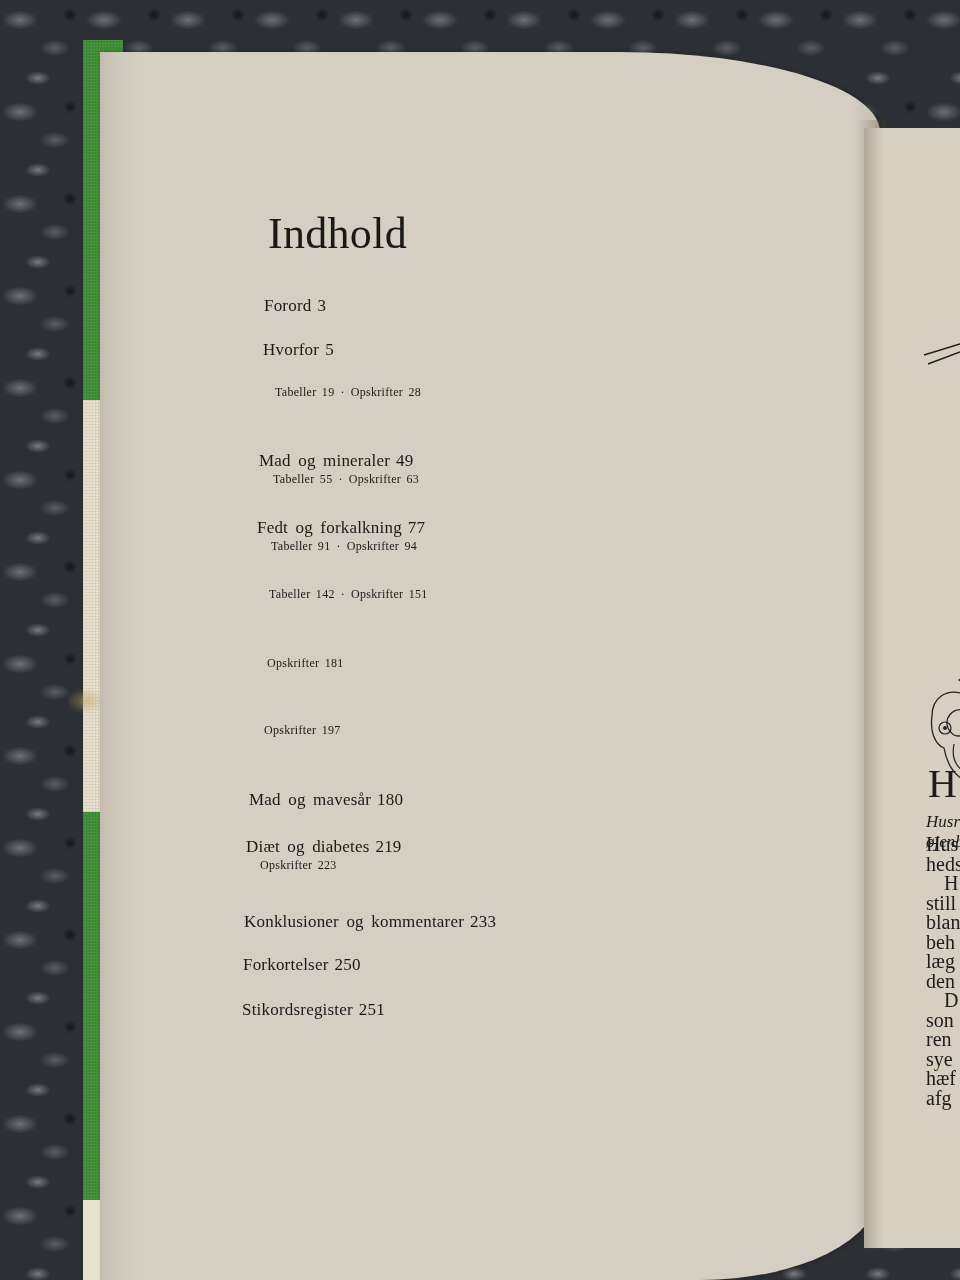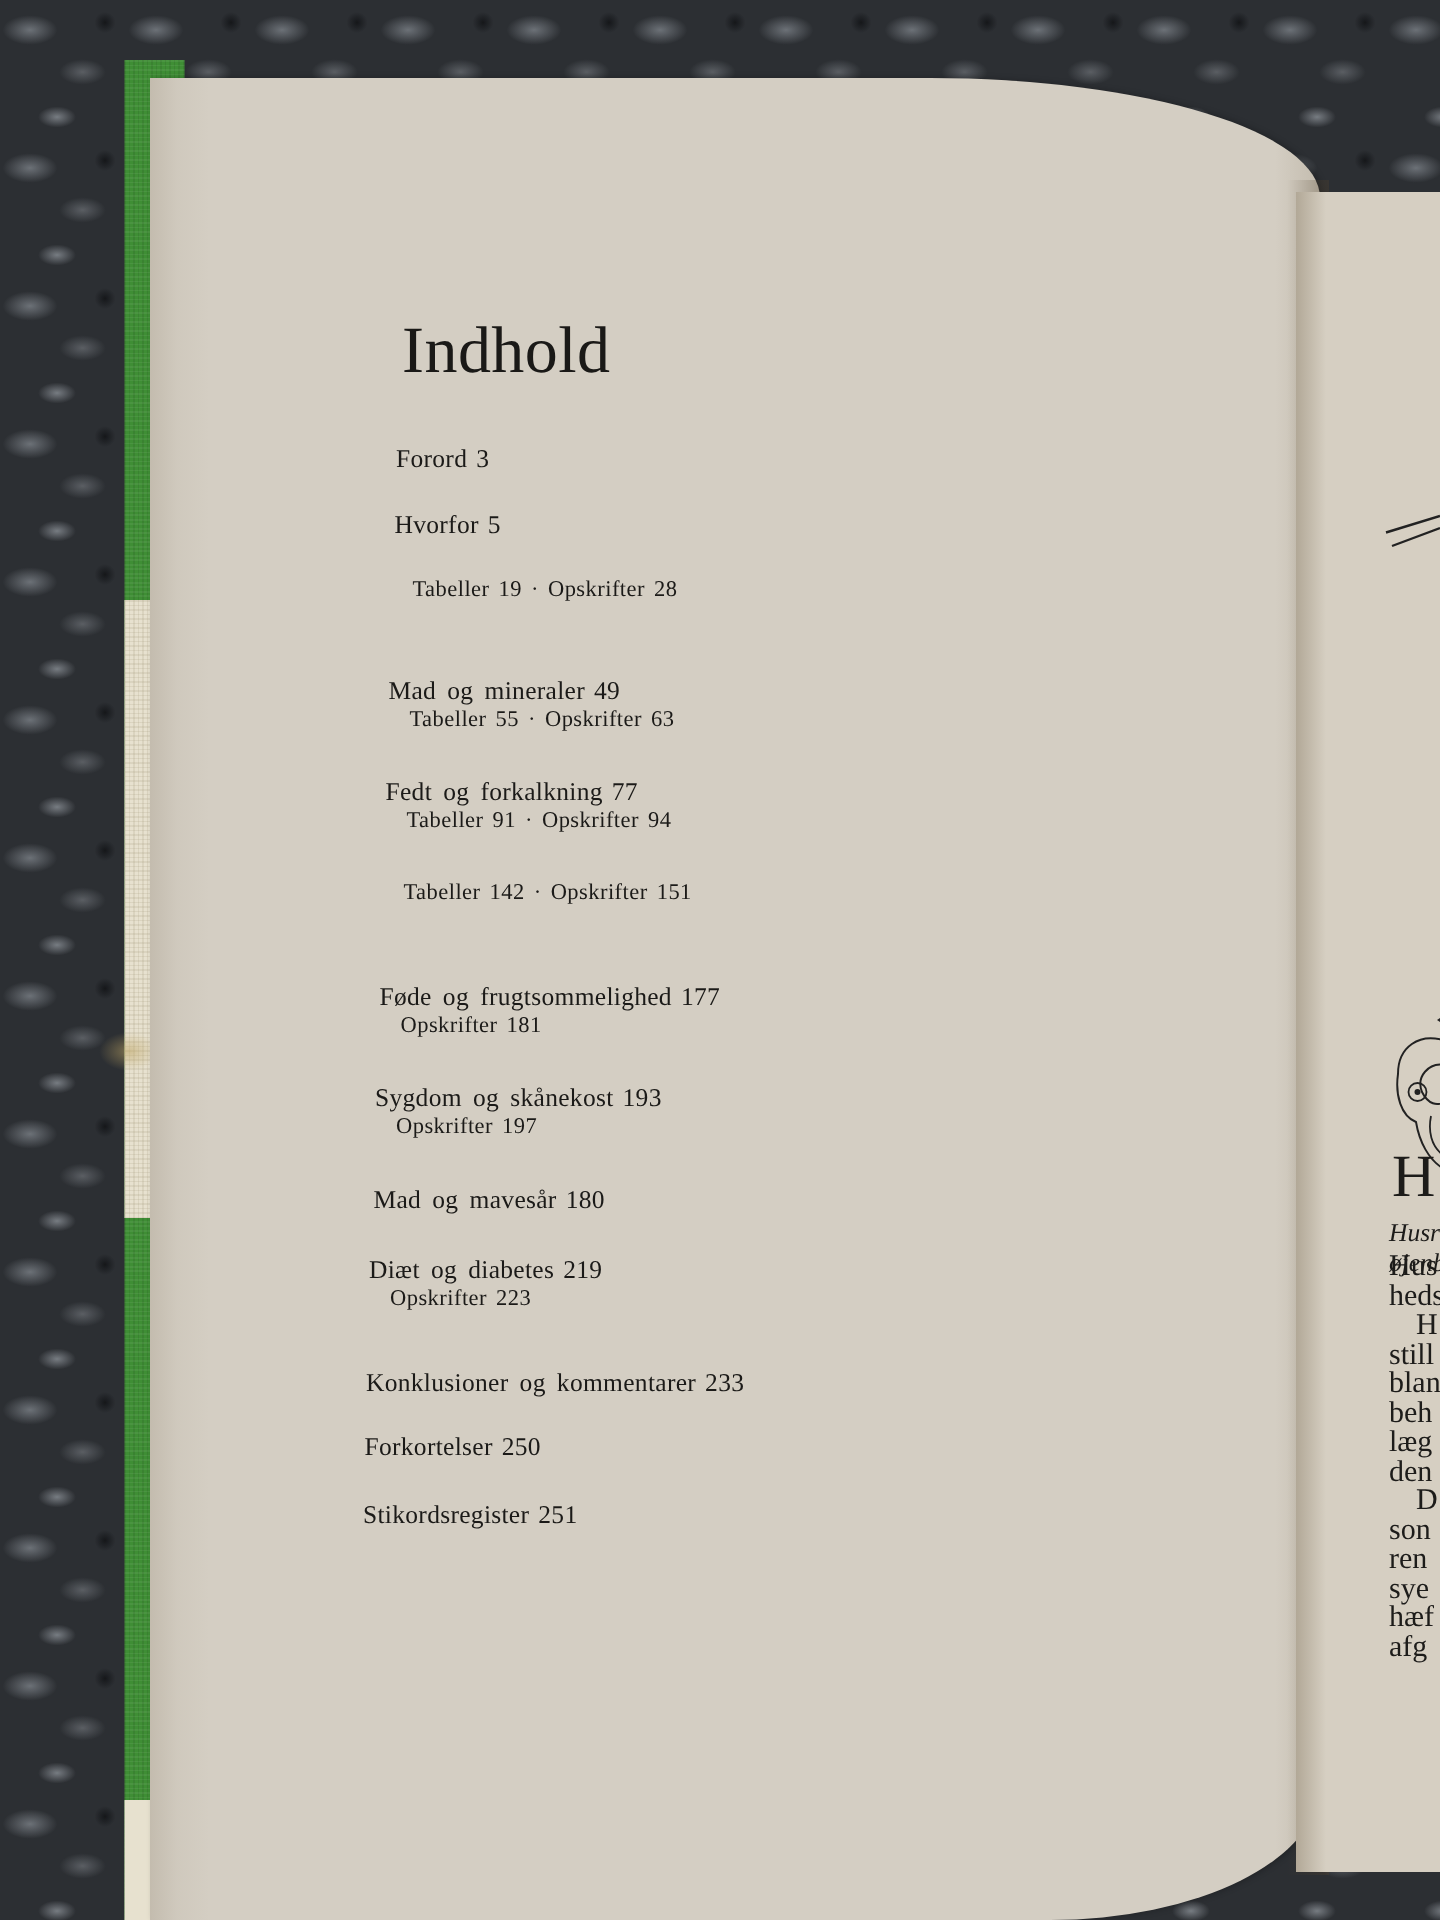--- a/index.html
+++ b/index.html
@@ -55,21 +55,21 @@
       overflow: hidden;
     }
     .toc { position: absolute; left: 0; top: 0; width: 792px; height: 1280px; color: #1b1a18; }
     .toc-title {
       position: absolute; left: 268px; top: 208px; font-size: 44px; letter-spacing: 0.3px;
       color: #1a1917;
     }
     .entry { position: absolute; white-space: nowrap; }
     .entry .main { font-size: 17px; word-spacing: 3px; letter-spacing: 0.2px; }
     .entry .main .pg { margin-left: 6px; }
-    .entry .sub { font-size: 15px; word-spacing: 2px; margin-top: 1px; padding-left: 14px; letter-spacing: 0.3px; }
+    .entry .sub { font-size: 12px; word-spacing: 2px; margin-top: 1px; padding-left: 14px; letter-spacing: 0.3px; }
     .entry .sub .dot { margin: 0 6px; }
     .rp-text { position: absolute; color: #1d1c1a; white-space: nowrap; }
     .rp-caption { font-style: italic; font-size: 17px; line-height: 20px; }
     .rp-heading { font-size: 40px; }
     .rp-body { font-size: 20px; line-height: 19.5px; }
   </style>
 </head>
 <body>
 
 <div class="cover-green"></div>
@@ -138,26 +138,24 @@
   <div class="entry" style="left:257px;top:518px">
     <div class="main"><span>Fedt og forkalkning</span><span class="pg">77</span></div>
     <div class="sub"><span>Tabeller</span> <span>91</span><span class="dot">·</span><span>Opskrifter</span> <span>94</span></div>
   </div>
 
   <div class="entry" style="left:255px;top:586px">
     <div class="sub"><span>Tabeller</span> <span>142</span><span class="dot">·</span><span>Opskrifter</span> <span>151</span></div>
   </div>
 
   <div class="entry" style="left:253px;top:655px">
-    <div class="main"><span>Føde og frugtsommelighed</span><span class="pg">177</span></div>
     <div class="sub"><span>Opskrifter</span> <span>181</span></div>
   </div>
 
   <div class="entry" style="left:250px;top:722px">
-    <div class="main"><span>Sygdom og skånekost</span><span class="pg">193</span></div>
     <div class="sub"><span>Opskrifter</span> <span>197</span></div>
   </div>
 
   <div class="entry" style="left:249px;top:790px">
     <div class="main"><span>Mad og mavesår</span><span class="pg">180</span></div>
   </div>
 
   <div class="entry" style="left:246px;top:837px">
     <div class="main"><span>Diæt og diabetes</span><span class="pg">219</span></div>
     <div class="sub"><span>Opskrifter</span> <span>223</span></div>

